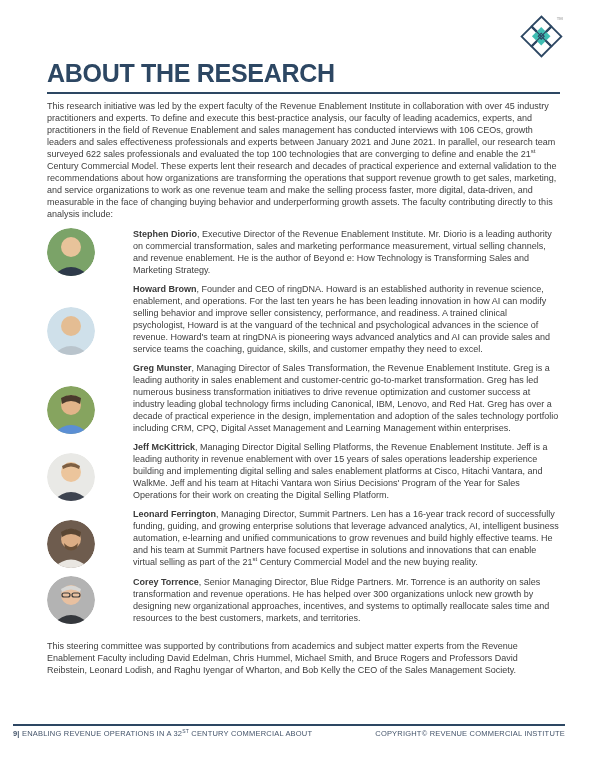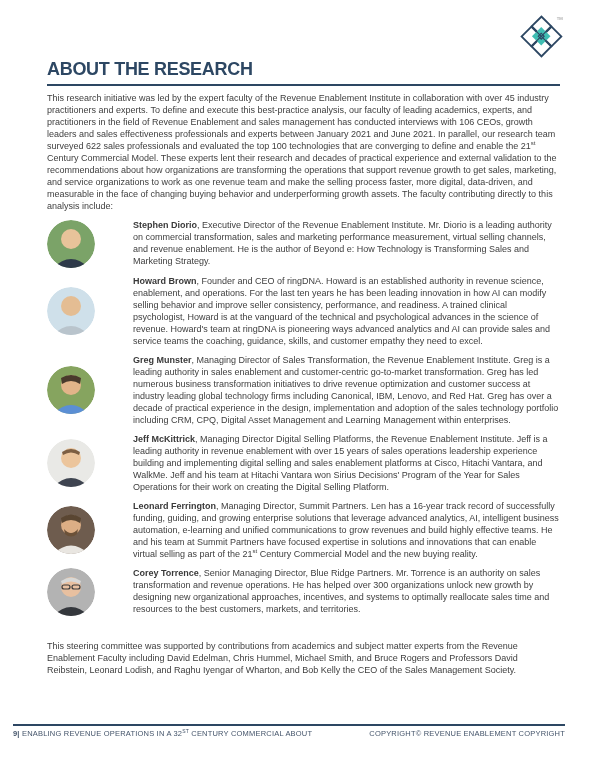--- a/index.html
+++ b/index.html
@@ -11,45 +11,45 @@
     color:#404040;
     overflow:hidden;
   }
   .logo{
     position:absolute;top:13px;right:36px;width:46px;height:46px;
   }
   .content{
     position:absolute;left:47px;top:60px;width:513px;
   }
   .page-title{
-    font-size:18px;font-weight:bold;color:#2d4763;
+    font-size:25px;font-weight:bold;color:#2d4763;
     letter-spacing:-0.3px;line-height:1.1;margin:0;
   }
   .title-rule{
     border-top:2px solid #2d4763;margin-top:4px;margin-bottom:6px;
   }
   .body-text{
     font-size:9px;line-height:12px;color:#404040;margin:0;
     text-align:left;
   }
   .intro{margin-top:2px;}
   sup{font-size:6px;line-height:0;vertical-align:super;}
   .bio-row{
-    display:flex;align-items:center;margin-top:7px;
+    display:flex;align-items:flex-end;margin-top:7px;
   }
   .avatar{
     flex:0 0 48px;width:48px;height:48px;border-radius:50%;
     overflow:hidden;position:relative;margin-top:1px;
   }
   .avatar svg{display:block;width:48px;height:48px;}
   .bio-text{
     margin-left:38px;width:427px;
   }
   .bio-name{font-weight:bold;color:#3a3a3a;}
-  .closing{margin-top:24px;}
+  .closing{margin-top:16px;}
   .footer{
     position:absolute;left:13px;right:35px;top:724px;
     border-top:2px solid #2d4763;
     padding-top:3px;
     display:flex;justify-content:space-between;
     font-size:7.5px;letter-spacing:0.2px;color:#44546a;
   }
   .footer .pg{font-weight:bold;}
   .footer sup{font-size:5px;}
   .tm-text{font-size:9px;fill:#8a8a8a;}
@@ -157,16 +157,16 @@
       </div>
       <p class="body-text bio-text"><span class="bio-name">Corey Torrence</span><span>, Senior Managing Director, Blue Ridge Partners. Mr. Torrence is an authority on sales transformation and revenue operations. He has helped over 300 organizations unlock new growth by designing new organizational approaches, incentives, and systems to optimally reallocate sales time and resources to the best customers, markets, and territories.</span></p>
     </div>
 
     <p class="body-text closing">This steering committee was supported by contributions from academics and subject matter experts from the Revenue Enablement Faculty including David Edelman, Chris Hummel, Michael Smith, and Bruce Rogers and Professors David Reibstein, Leonard Lodish, and Raghu Iyengar of Wharton, and Bob Kelly the CEO of the Sales Management Society.</p>
 
   </div>
 
   <div class="footer">
     <div><span class="pg">9|</span><span> ENABLING REVENUE OPERATIONS IN A 32</span><sup>ST</sup><span> CENTURY COMMERCIAL ABOUT</span></div>
-    <div>COPYRIGHT© REVENUE ENABLEMENT COPYRIGHT</div>
+    <div>COPYRIGHT© REVENUE COMMERCIAL INSTITUTE</div>
   </div>
 
 </div>
 
 </body></html>

